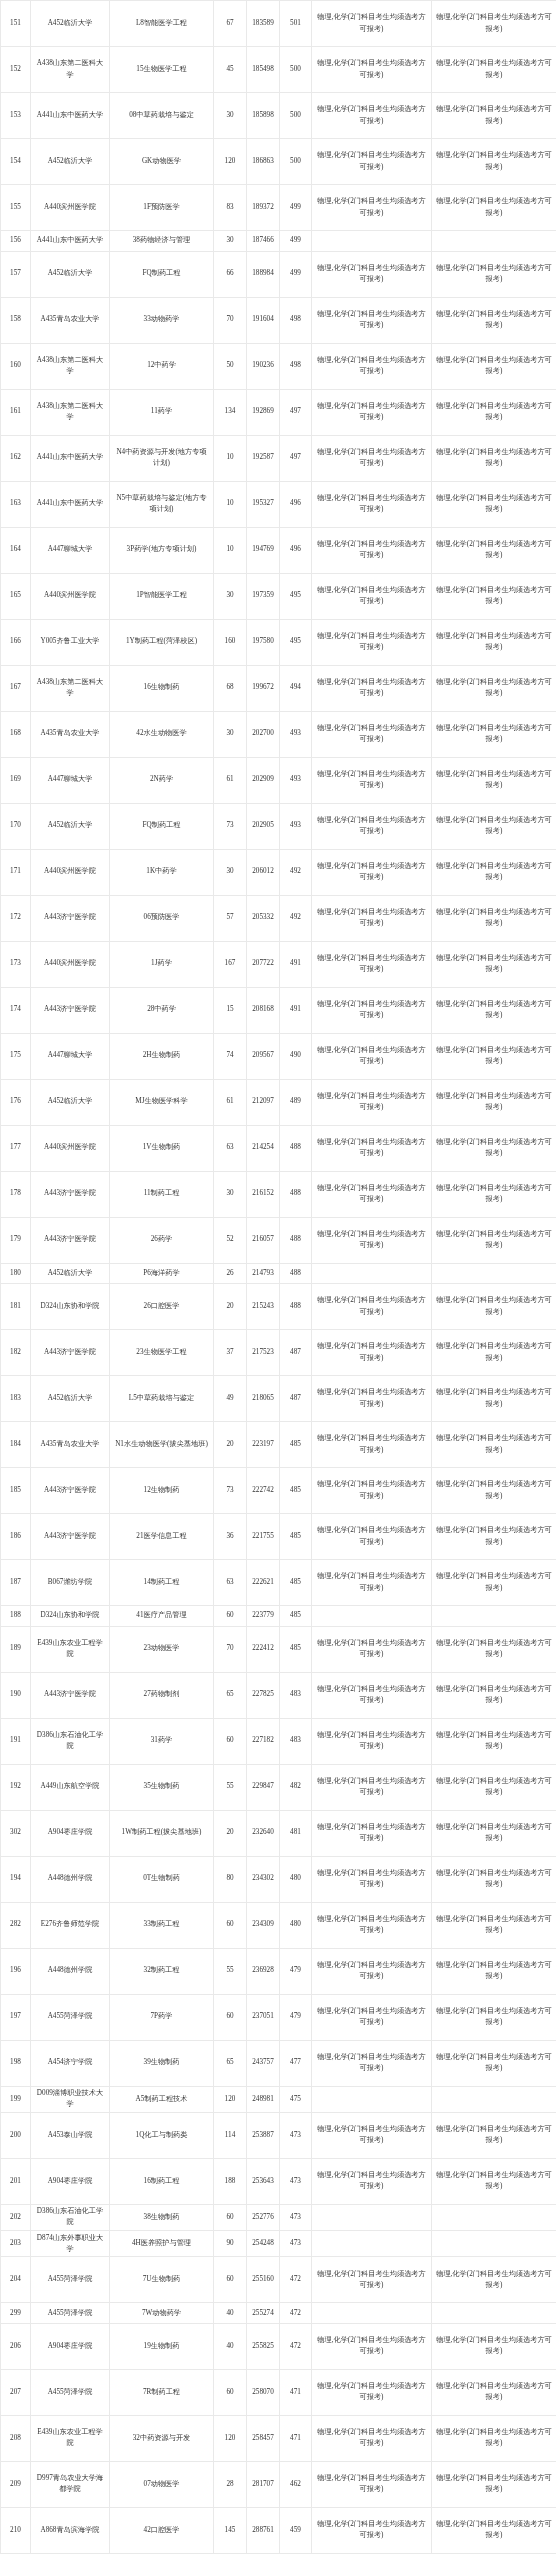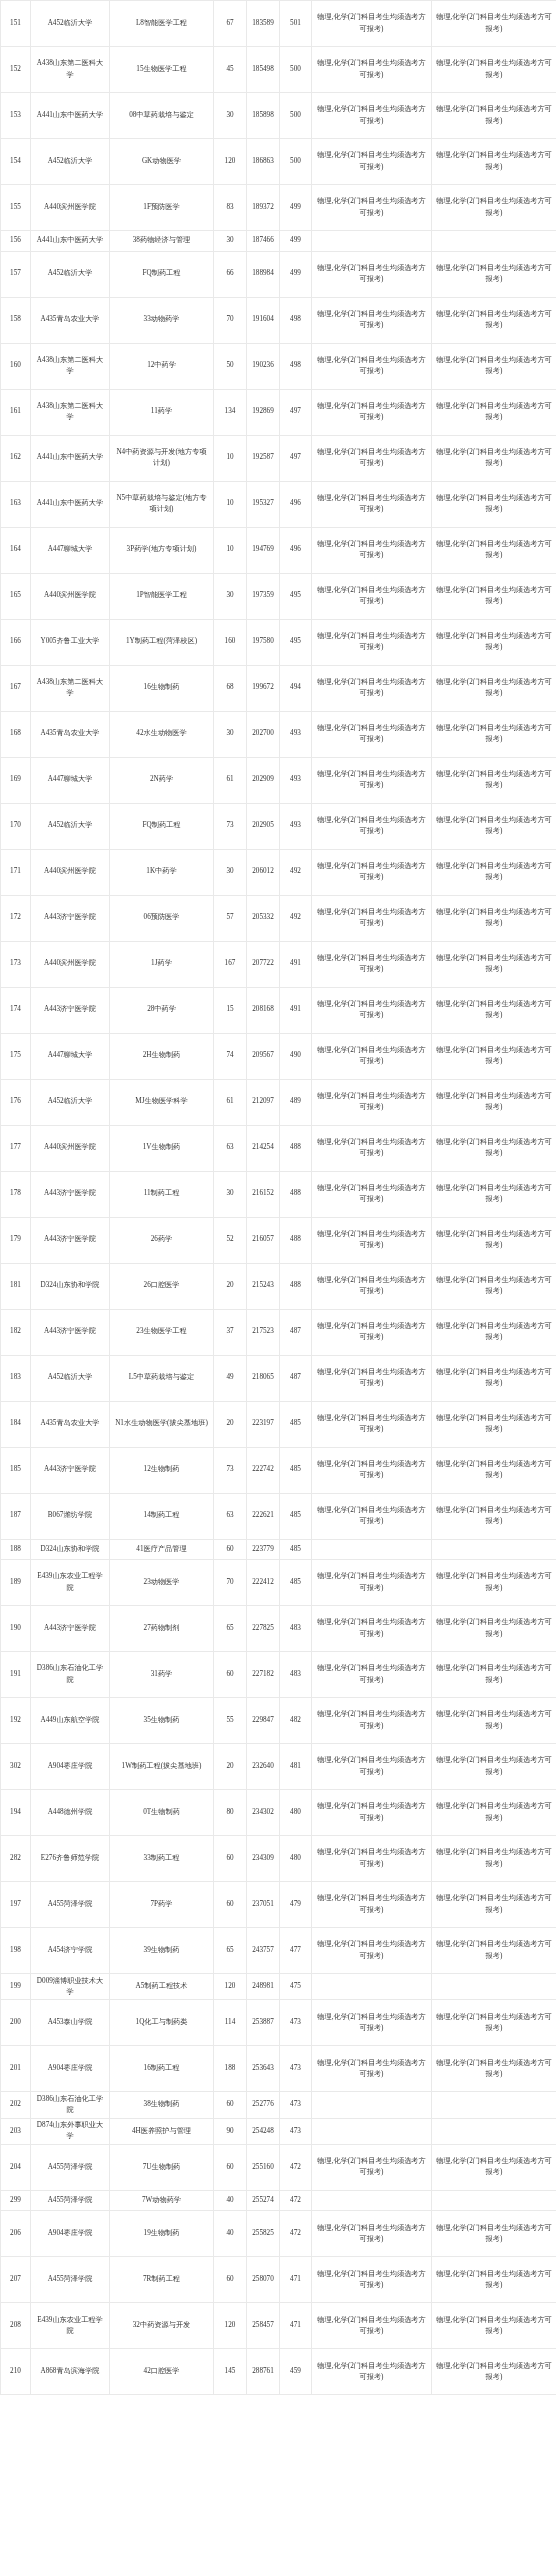--- a/index.html
+++ b/index.html
@@ -318,20 +318,30 @@
         <tr class="r">
           <td>179</td>
           <td>A443济宁医学院</td>
           <td>26药学</td>
           <td>52</td>
           <td>216057</td>
           <td>488</td>
           <td>物理,化学(2门科目考生均须选考方可报考)</td>
           <td>物理,化学(2门科目考生均须选考方可报考)</td>
         </tr>
+        <tr class="s">
+          <td>180</td>
+          <td>A452临沂大学</td>
+          <td>P6海洋药学</td>
+          <td>26</td>
+          <td>214793</td>
+          <td>488</td>
+          <td></td>
+          <td></td>
+        </tr>
         <tr class="r">
           <td>181</td>
           <td>D324山东协和学院</td>
           <td>26口腔医学</td>
           <td>20</td>
           <td>215243</td>
           <td>488</td>
           <td>物理,化学(2门科目考生均须选考方可报考)</td>
           <td>物理,化学(2门科目考生均须选考方可报考)</td>
         </tr>
@@ -364,20 +374,30 @@
           <td>485</td>
           <td>物理,化学(2门科目考生均须选考方可报考)</td>
           <td>物理,化学(2门科目考生均须选考方可报考)</td>
         </tr>
         <tr class="r">
           <td>185</td>
           <td>A443济宁医学院</td>
           <td>12生物制药</td>
           <td>73</td>
           <td>222742</td>
+          <td>485</td>
+          <td>物理,化学(2门科目考生均须选考方可报考)</td>
+          <td>物理,化学(2门科目考生均须选考方可报考)</td>
+        </tr>
+        <tr class="r">
+          <td>186</td>
+          <td>A443济宁医学院</td>
+          <td>21医学信息工程</td>
+          <td>36</td>
+          <td>221755</td>
           <td>485</td>
           <td>物理,化学(2门科目考生均须选考方可报考)</td>
           <td>物理,化学(2门科目考生均须选考方可报考)</td>
         </tr>
         <tr class="r">
           <td>187</td>
           <td>B067潍坊学院</td>
           <td>14制药工程</td>
           <td>63</td>
           <td>222621</td>
@@ -459,20 +479,30 @@
           <td>282</td>
           <td>E276齐鲁师范学院</td>
           <td>33制药工程</td>
           <td>60</td>
           <td>234309</td>
           <td>480</td>
           <td>物理,化学(2门科目考生均须选考方可报考)</td>
           <td>物理,化学(2门科目考生均须选考方可报考)</td>
         </tr>
         <tr class="r">
+          <td>196</td>
+          <td>A448德州学院</td>
+          <td>32制药工程</td>
+          <td>55</td>
+          <td>236928</td>
+          <td>479</td>
+          <td>物理,化学(2门科目考生均须选考方可报考)</td>
+          <td>物理,化学(2门科目考生均须选考方可报考)</td>
+        </tr>
+        <tr class="r">
           <td>197</td>
           <td>A455菏泽学院</td>
           <td>7P药学</td>
           <td>60</td>
           <td>237051</td>
           <td>479</td>
           <td>物理,化学(2门科目考生均须选考方可报考)</td>
           <td>物理,化学(2门科目考生均须选考方可报考)</td>
         </tr>
         <tr class="r">
@@ -579,20 +609,30 @@
           <td>208</td>
           <td>E439山东农业工程学院</td>
           <td>32中药资源与开发</td>
           <td>120</td>
           <td>258457</td>
           <td>471</td>
           <td>物理,化学(2门科目考生均须选考方可报考)</td>
           <td>物理,化学(2门科目考生均须选考方可报考)</td>
         </tr>
         <tr class="r">
+          <td>209</td>
+          <td>D997青岛农业大学海都学院</td>
+          <td>07动物医学</td>
+          <td>28</td>
+          <td>281707</td>
+          <td>462</td>
+          <td>物理,化学(2门科目考生均须选考方可报考)</td>
+          <td>物理,化学(2门科目考生均须选考方可报考)</td>
+        </tr>
+        <tr class="r">
           <td>210</td>
           <td>A868青岛滨海学院</td>
           <td>42口腔医学</td>
           <td>145</td>
           <td>288761</td>
           <td>459</td>
           <td>物理,化学(2门科目考生均须选考方可报考)</td>
           <td>物理,化学(2门科目考生均须选考方可报考)</td>
         </tr>
       </tbody>

